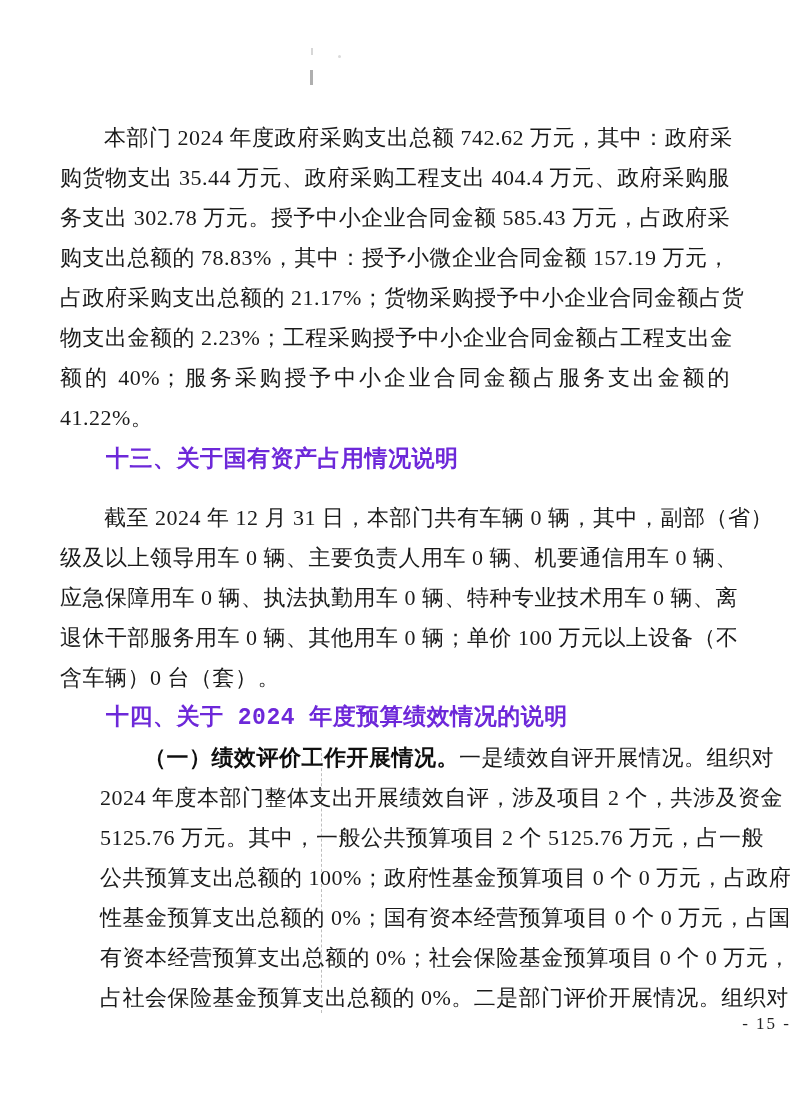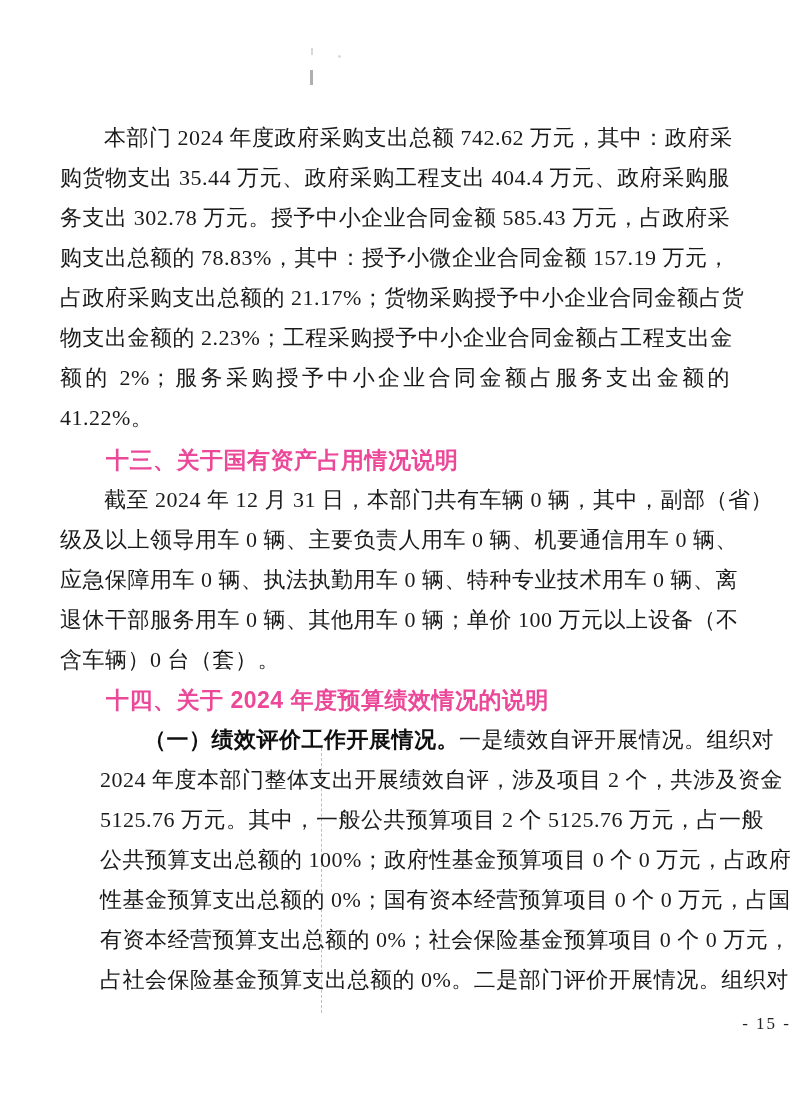--- a/index.html
+++ b/index.html
@@ -31,28 +31,28 @@
   .just {
     text-align: justify;
     text-align-last: justify;
     text-justify: inter-character;
   }
   .indent { text-indent: 2em; }
   .heading {
     line-height: 40px;
     font-size: 23px;
     font-weight: 700;
-    color: #ec4899;
+    color: #6d28d9;
     text-indent: 2em;
     white-space: nowrap;
-    font-family: Liberation Sans, sans-serif;
+    font-family: Liberation Mono, monospace;
     letter-spacing: 0.5px;
   }
   .h13 { margin-top: 2px; }
-  .p-assets { margin-top: 0; }
+  .p-assets { margin-top: 18px; }
   .h14 { margin-top: 0; }
   .p-perf { margin-top: 0; margin-left: 40px; }
   .bold-lead {
     font-weight: 700;
     font-family: "Liberation Sans", sans-serif;
     color: #0f0f0f;
   }
   .footer {
     position: absolute;
     left: 0;
@@ -111,21 +111,21 @@
 
   <div class="text-column">
 
     <div class="para">
       <div class="line just indent">本部门 2024 年度政府采购支出总额 742.62 万元，其中：政府采</div>
       <div class="line just">购货物支出 35.44 万元、政府采购工程支出 404.4 万元、政府采购服</div>
       <div class="line just">务支出 302.78 万元。授予中小企业合同金额 585.43 万元，占政府采</div>
       <div class="line just">购支出总额的 78.83%，其中：授予小微企业合同金额 157.19 万元，</div>
       <div class="line just">占政府采购支出总额的 21.17%；货物采购授予中小企业合同金额占货</div>
       <div class="line just">物支出金额的 2.23%；工程采购授予中小企业合同金额占工程支出金</div>
-      <div class="line just">额的 2%；服务采购授予中小企业合同金额占服务支出金额的</div>
+      <div class="line just">额的 40%；服务采购授予中小企业合同金额占服务支出金额的</div>
       <div class="line">41.22%。</div>
     </div>
 
     <div class="heading h13">十三、关于国有资产占用情况说明</div>
 
     <div class="para p-assets">
       <div class="line just indent">截至 2024 年 12 月 31 日，本部门共有车辆 0 辆，其中，副部（省）</div>
       <div class="line just">级及以上领导用车 0 辆、主要负责人用车 0 辆、机要通信用车 0 辆、</div>
       <div class="line just">应急保障用车 0 辆、执法执勤用车 0 辆、特种专业技术用车 0 辆、离</div>
       <div class="line just">退休干部服务用车 0 辆、其他用车 0 辆；单价 100 万元以上设备（不</div>

